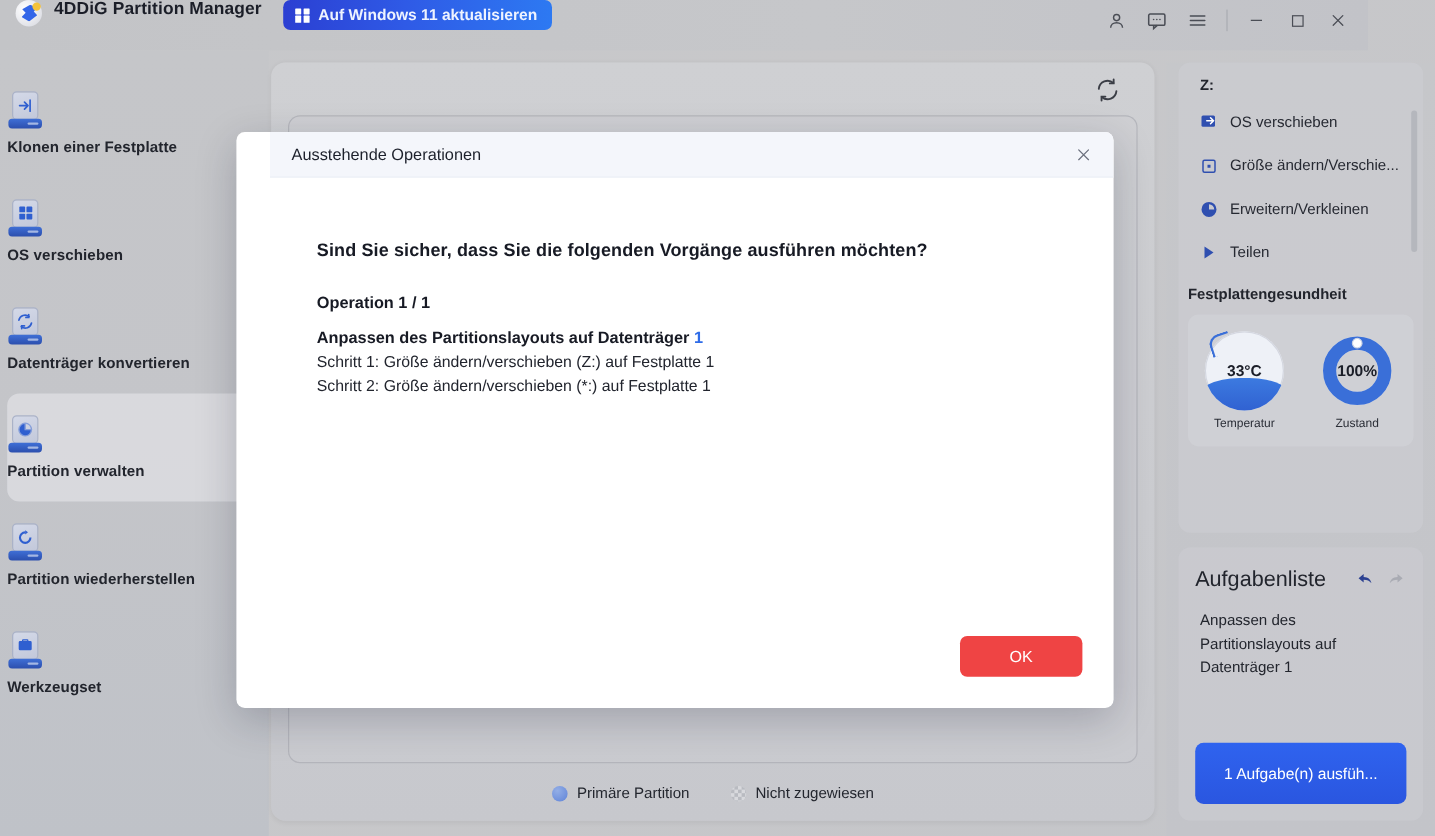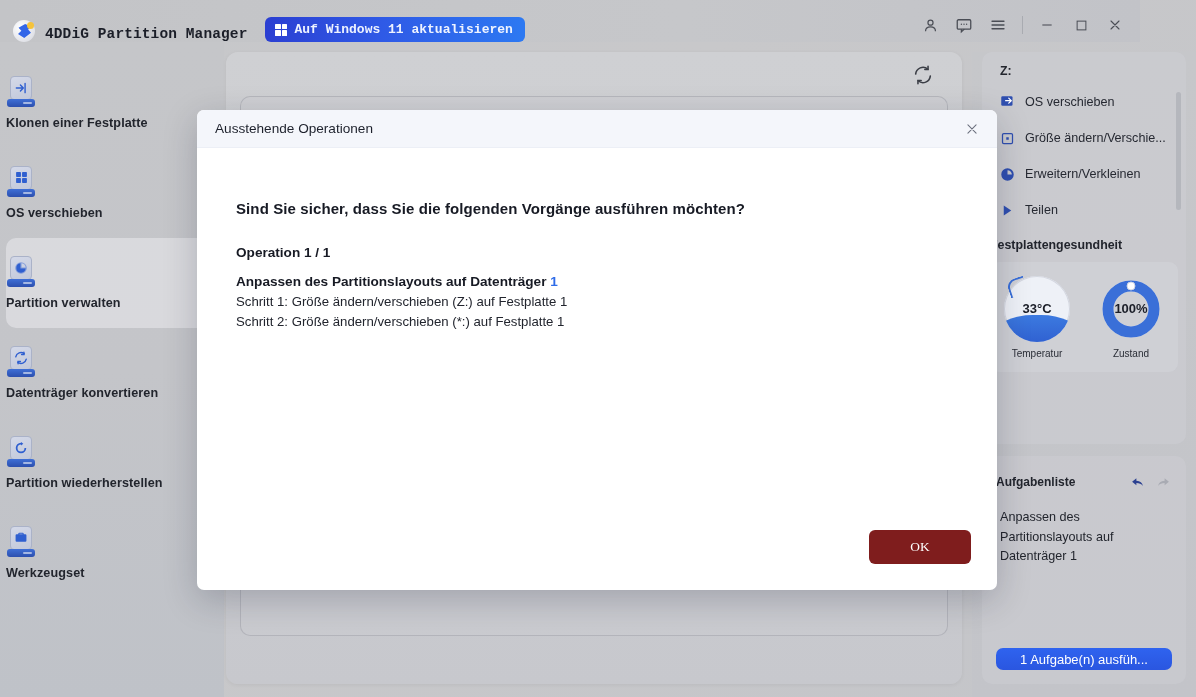--- a/index.html
+++ b/index.html
@@ -11,23 +11,22 @@
   }
   #app {
     position: relative;
     width: 1196px; height: 697px;
     background: linear-gradient(135deg, #c6c7ca 0%, #c8c8ca 40%, #c4c5c9 100%);
   }
 
   
   .titlebar {
     position: absolute; top: 0; left: 0; width: 1140px; height: 42px;
-    display: flex; align-items: flex-end;
+    display: flex; align-items: flex-start;
     background: linear-gradient(90deg, #c3c4c7 0%, #c6c7ca 60%, #c2c3c8 100%);
-    font-family: Liberation Mono, monospace;
   }
   .logo {
     width: 22px; height: 22px; margin-left: 13px; position: relative; flex: none;
   }
   .logo .lcircle {
     position: absolute; inset: 0;
     border-radius: 50%;
     background: radial-gradient(circle at 35% 35%, #ffffff 0%, #e8e9ee 55%, #d4d6dc 100%);
   }
   .logo .lleaf {
@@ -183,39 +182,40 @@
   }
 
   
   .task-card {
     position: absolute; left: 10px; right: 10px; top: 404px; height: 228px;
     border-radius: 10px; background: rgba(205,206,211,.5);
   }
   .task-head {
     display: flex; align-items: center; padding: 14px 12px 0 14px;
   }
-  .task-title { font-size: 12px; font-weight: bold; color: #22252d; flex: 1; }
+  .task-title { font-size: 18px; font-weight: normal; color: #22252d; flex: 1; }
   .task-btn { width: 24px; height: 24px; display: flex; align-items: center; justify-content: center; cursor: pointer; }
   .task-body {
     padding: 14px 16px 0 18px; font-size: 12.6px; color: #22252d; line-height: 1.55;
   }
   .run-btn {
-    position: absolute; left: 14px; right: 14px; bottom: 14px; height: 22px;
+    position: absolute; left: 14px; right: 14px; bottom: 14px; height: 51px;
     border-radius: 7px; border: none;
     background: linear-gradient(180deg, #2f63ef 0%, #2a56e0 100%);
     color: #fff; font-size: 13px; font-family: inherit; cursor: pointer;
     white-space: nowrap; overflow: hidden; text-overflow: ellipsis;
   }
 
   
   .modal {
-    position: absolute; left: 197px; top: 110px; width: 800px; height: 480px;
+    position: absolute; left: 197px; top: 110px; width: 731px; height: 480px;
     background: #ffffff; border-radius: 7px;
     box-shadow: 0 10px 34px rgba(20,25,45,.22);
     overflow: hidden;
+    padding-left: 28px;
   }
   .modal-head {
     height: 38px; background: #f4f6fb; border-bottom: 1px solid #eceff6;
     display: flex; align-items: center; padding: 0 12px 0 18px;
   }
   .modal-title { font-size: 13.6px; color: #1d212c; flex: 1; }
   .modal-close {
     width: 26px; height: 26px; display: flex; align-items: center; justify-content: center;
     color: #6a6f7d; cursor: pointer; font-size: 16px;
   }
@@ -227,21 +227,21 @@
   .m-step { font-size: 13.2px; color: #22252e; margin-top: 5px; }
   .modal-foot {
     position: absolute; left: 0; right: 0; bottom: 0; height: 86px;
     display: flex; align-items: center; justify-content: flex-end; gap: 16px;
     padding-right: 26px;
   }
   .btn {
     width: 102px; height: 34px; border-radius: 6px; font-size: 13.4px;
     font-family: inherit; cursor: pointer;
   }
-  .btn-ok { background: #7f1d1d; color: #fff; border: none; font-family: Liberation Serif, serif; }
+  .btn-ok { background: #ef4444; color: #fff; border: none; }
   .btn-cancel { background: #fff; color: #2f63ef; border: 1px solid #2f63ef; }
 </style>
 </head>
 <body>
 
 <div id="app">
 
   <div class="titlebar">
     <div class="logo">
       <div class="lcircle"></div>
@@ -323,52 +323,52 @@
               <rect x="13" y="2" width="9" height="9" rx="1.4"></rect>
             <rect x="2" y="13" width="9" height="9" rx="1.4"></rect>
               <rect x="13" y="13" width="9" height="9" rx="1.4"></rect>
           </svg>
         </div>
         <div class="base"></div>
       </div>
       <div class="side-label">OS verschieben</div>
     </div>
 
+    <div class="side-item">
+      <div class="disk-ico">
+        <div class="body"></div>
+        <div class="mark">
+          <svg width="14" height="14" viewBox="0 0 24 24" fill="none" stroke="currentColor" stroke-width="2.4" stroke-linecap="round">
+            <path d="M3 10a9 9 0 0114.6-5.2M21 14a9 9 0 01-14.6 5.2"></path>
+            <path d="M17 2v4h-4M7 22v-4h4"></path>
+          </svg>
+        </div>
+        <div class="base"></div>
+      </div>
+      <div class="side-label">Datenträger konvertieren</div>
+    </div>
+
     <div class="side-item active">
       <div class="disk-ico">
         <div class="body"></div>
         <div class="mark">
           <svg width="14" height="14" viewBox="0 0 24 24" fill="currentColor">
             <path d="M12 2a10 10 0 100 20 10 10 0 000-20zm1 2.07A8 8 0 0119.93 11H13V4.07z" opacity=".45"></path>
             <path d="M11 4.07A8 8 0 1019.93 13H11V4.07z"></path>
           </svg>
         </div>
         <div class="base"></div>
       </div>
       <div class="side-label">Partition verwalten</div>
     </div>
 
     <div class="side-item">
       <div class="disk-ico">
         <div class="body"></div>
         <div class="mark">
-          <svg width="14" height="14" viewBox="0 0 24 24" fill="none" stroke="currentColor" stroke-width="2.4" stroke-linecap="round">
-            <path d="M3 10a9 9 0 0114.6-5.2M21 14a9 9 0 01-14.6 5.2"></path>
-            <path d="M17 2v4h-4M7 22v-4h4"></path>
-          </svg>
-        </div>
-        <div class="base"></div>
-      </div>
-      <div class="side-label">Datenträger konvertieren</div>
-    </div>
-
-    <div class="side-item">
-      <div class="disk-ico">
-        <div class="body"></div>
-        <div class="mark">
           <svg width="14" height="14" viewBox="0 0 24 24" fill="currentColor">
             <path d="M12 3a9 9 0 109 9h-3a6 6 0 11-6-6V3z"></path>
             <path d="M12 1.5l4 3-4 3v-6z"></path>
           </svg>
         </div>
         <div class="base"></div>
       </div>
       <div class="side-label">Partition wiederherstellen</div>
     </div>
 
@@ -389,20 +389,30 @@
   <div class="main">
     <div class="main-topbar">
       <div class="refresh-ico">
         <svg width="22" height="22" viewBox="0 0 24 24" fill="none" stroke="currentColor" stroke-width="1.7" stroke-linecap="round">
           <path d="M4 11a8 8 0 0113.3-5.3M20 13a8 8 0 01-13.3 5.3"></path>
           <path d="M17.5 2.5V6H14M6.5 21.5V18H10"></path>
         </svg>
       </div>
     </div>
     <div class="disk-card"></div>
+    <div class="legend">
+      <div class="legend-item">
+        <span class="legend-sw primary"></span>
+        <span class="legend-lbl">Primäre Partition</span>
+      </div>
+      <div class="legend-item">
+        <span class="legend-sw unalloc"></span>
+        <span class="legend-lbl">Nicht zugewiesen</span>
+      </div>
+    </div>
   </div>
 
   <div class="rightpanel">
     <div class="rp-card">
       <div class="rp-drive">Z:</div>
       <div class="rp-menu">
 
         <div class="rp-row">
           <span class="mini-ico">
             <svg width="15" height="15" viewBox="0 0 24 24" fill="#2f4fb0">

